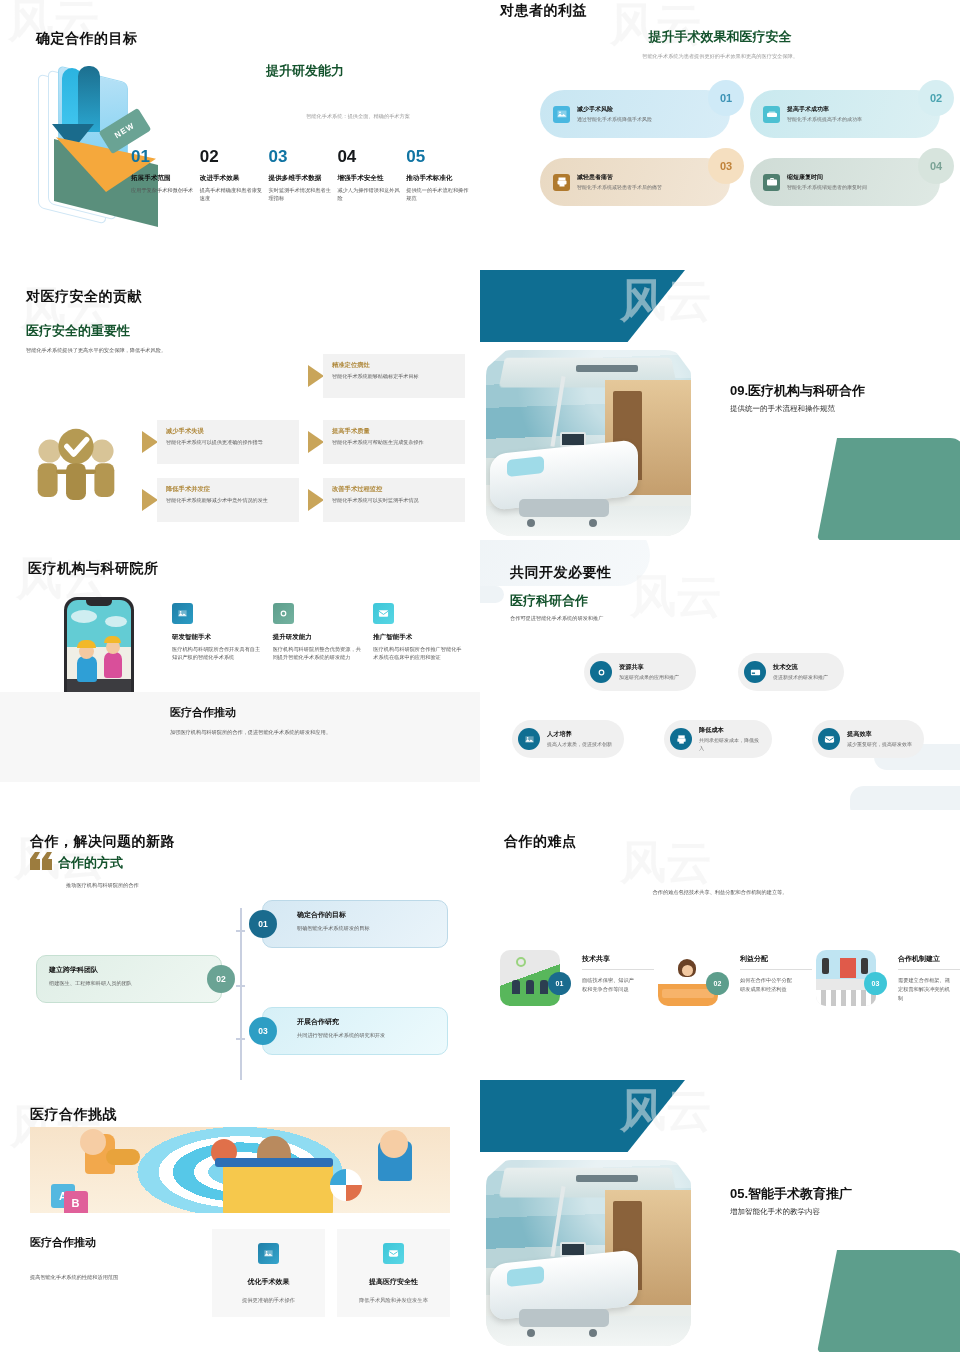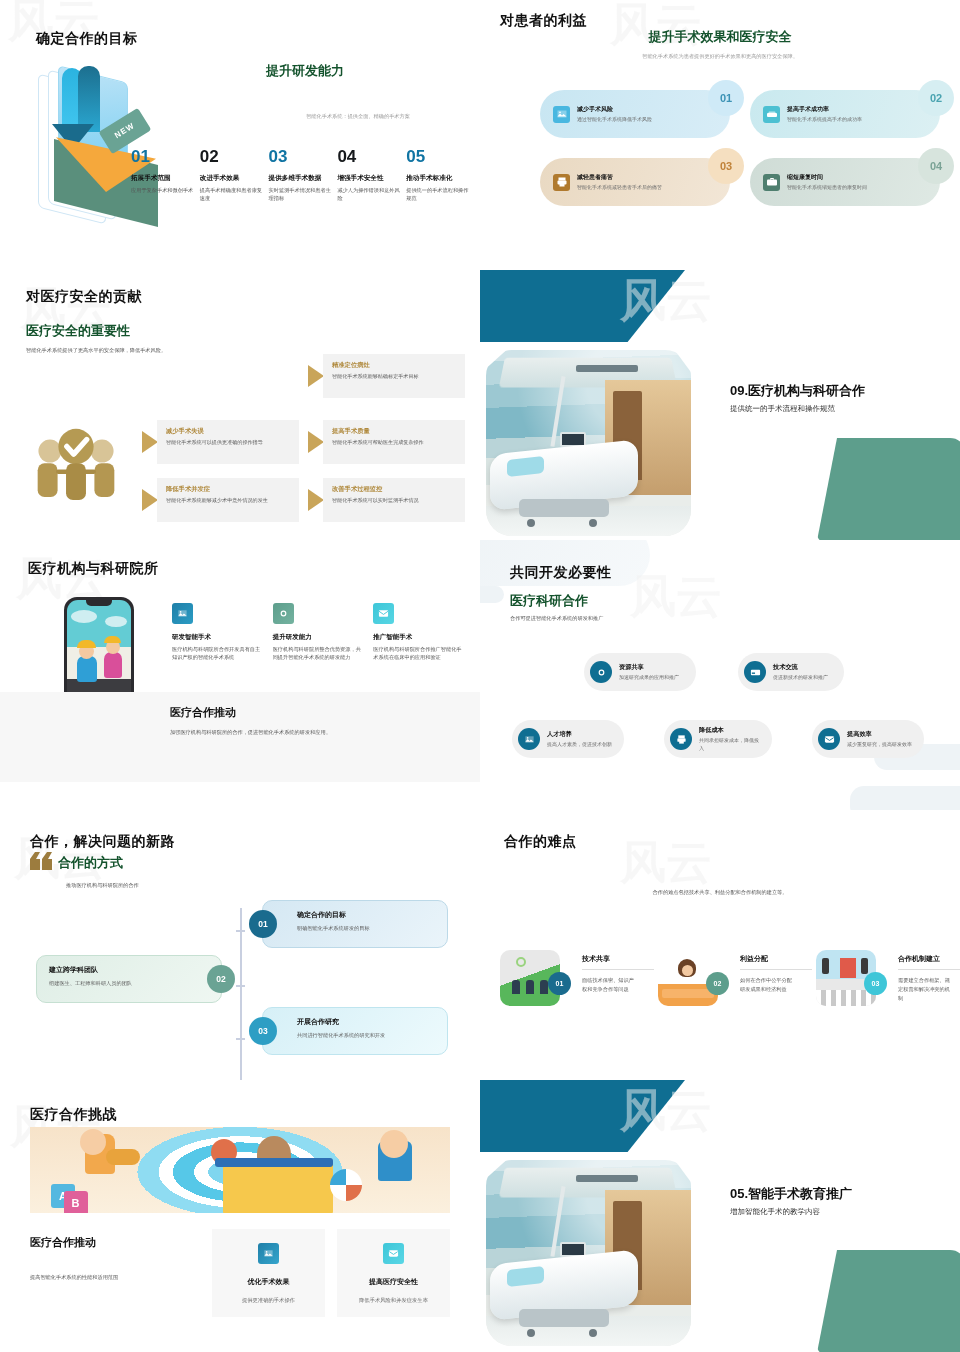--- a/index.html
+++ b/index.html
@@ -323,21 +323,21 @@
       <div class="c">
         <div class="s1-num">05</div>
         <div class="s1-ct">推动手术标准化</div>
         <div class="tiny-d">提供统一的手术流程和操作规范</div>
       </div>
     </div>
   </div>
 
   <div class="slide">
     <div class="wm" style="left:130px;top:-6px;">风云</div>
-    <div class="h-main" style="position:absolute;left:20px;top:12px;">对患者的利益</div>
+    <div class="h-main" style="position:absolute;left:20px;top:2px;">对患者的利益</div>
     <div class="h-sub" style="position:absolute;left:0;top:28px;width:480px;text-align:center;">提升手术效果和医疗安全</div>
     <div class="tiny" style="position:absolute;left:0;top:52px;width:480px;text-align:center;">智能化手术系统为患者提供更好的手术效果和更高的医疗安全保障。</div>
     <div class="s2-grid" style="left:60px;top:90px;">
 
       <div class="pill p1">
         <span class="pic" style="background:#49b7e0;">
           <svg viewBox="0 0 24 24" fill="#fff">
               <path d="M3 5h18v14H3z" opacity=".35"></path>
               <path d="M3 17l5-6 4 4 3-3 6 5z"></path>
               <circle cx="8" cy="8.5" r="1.7"></circle>

